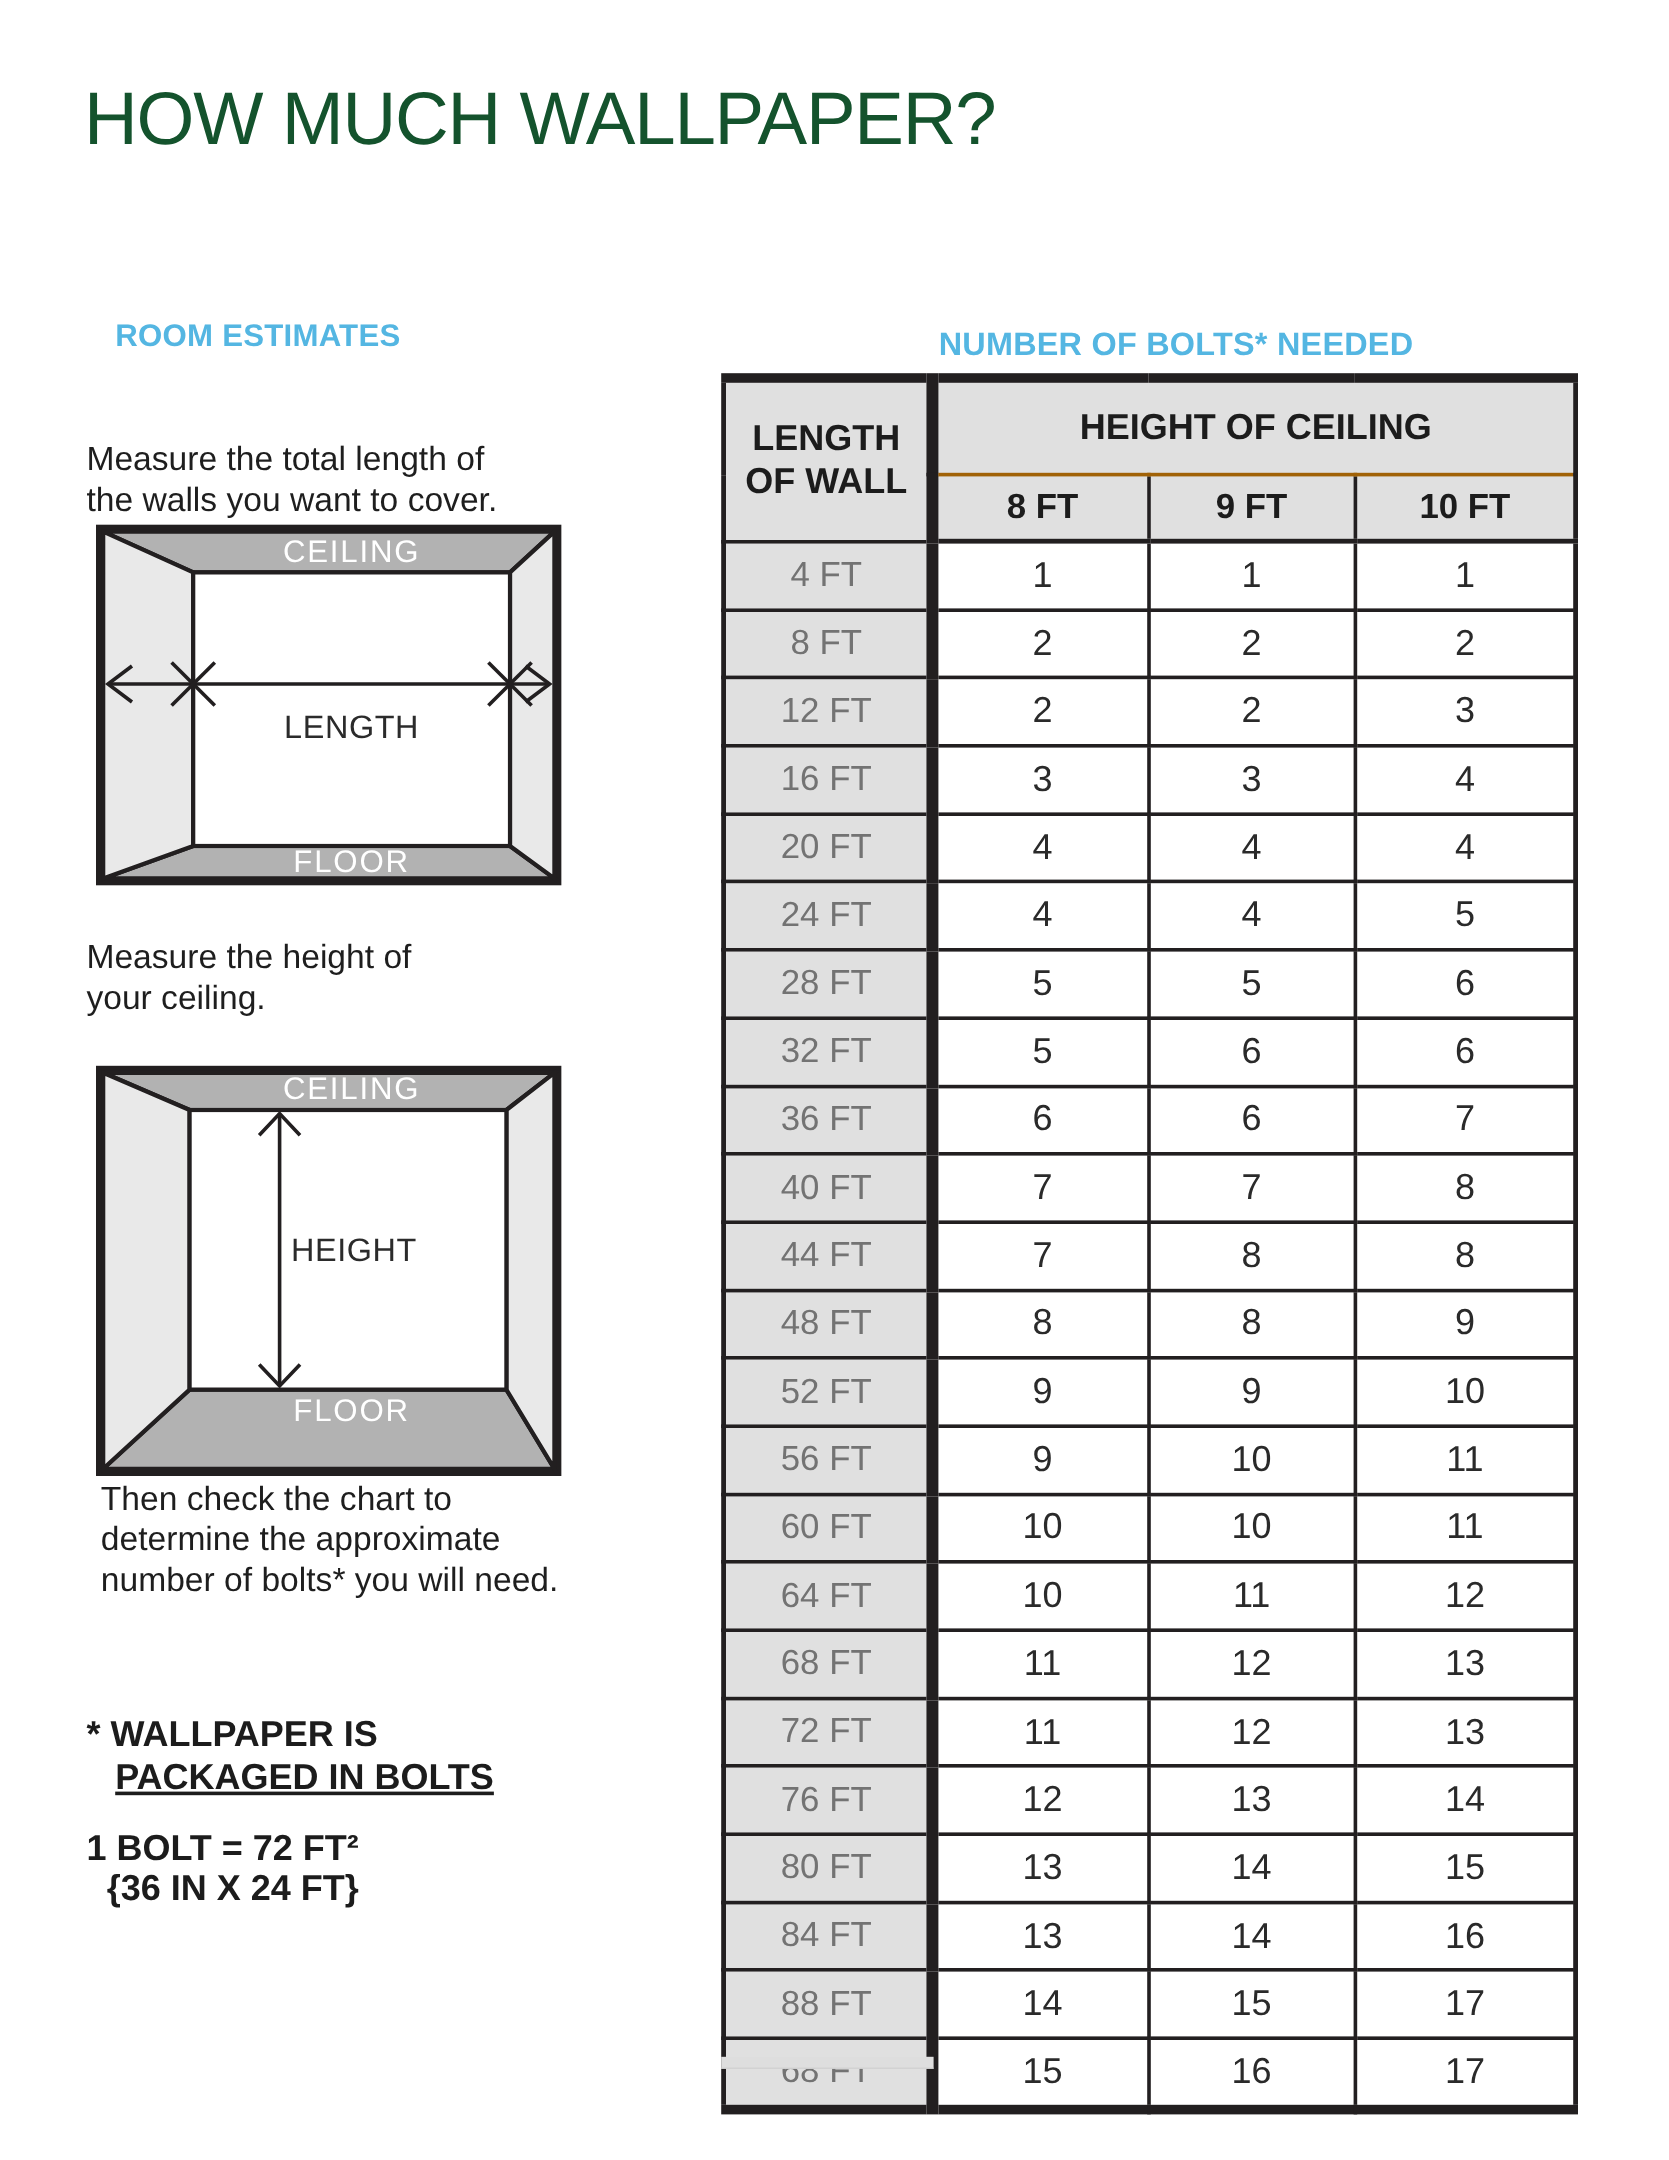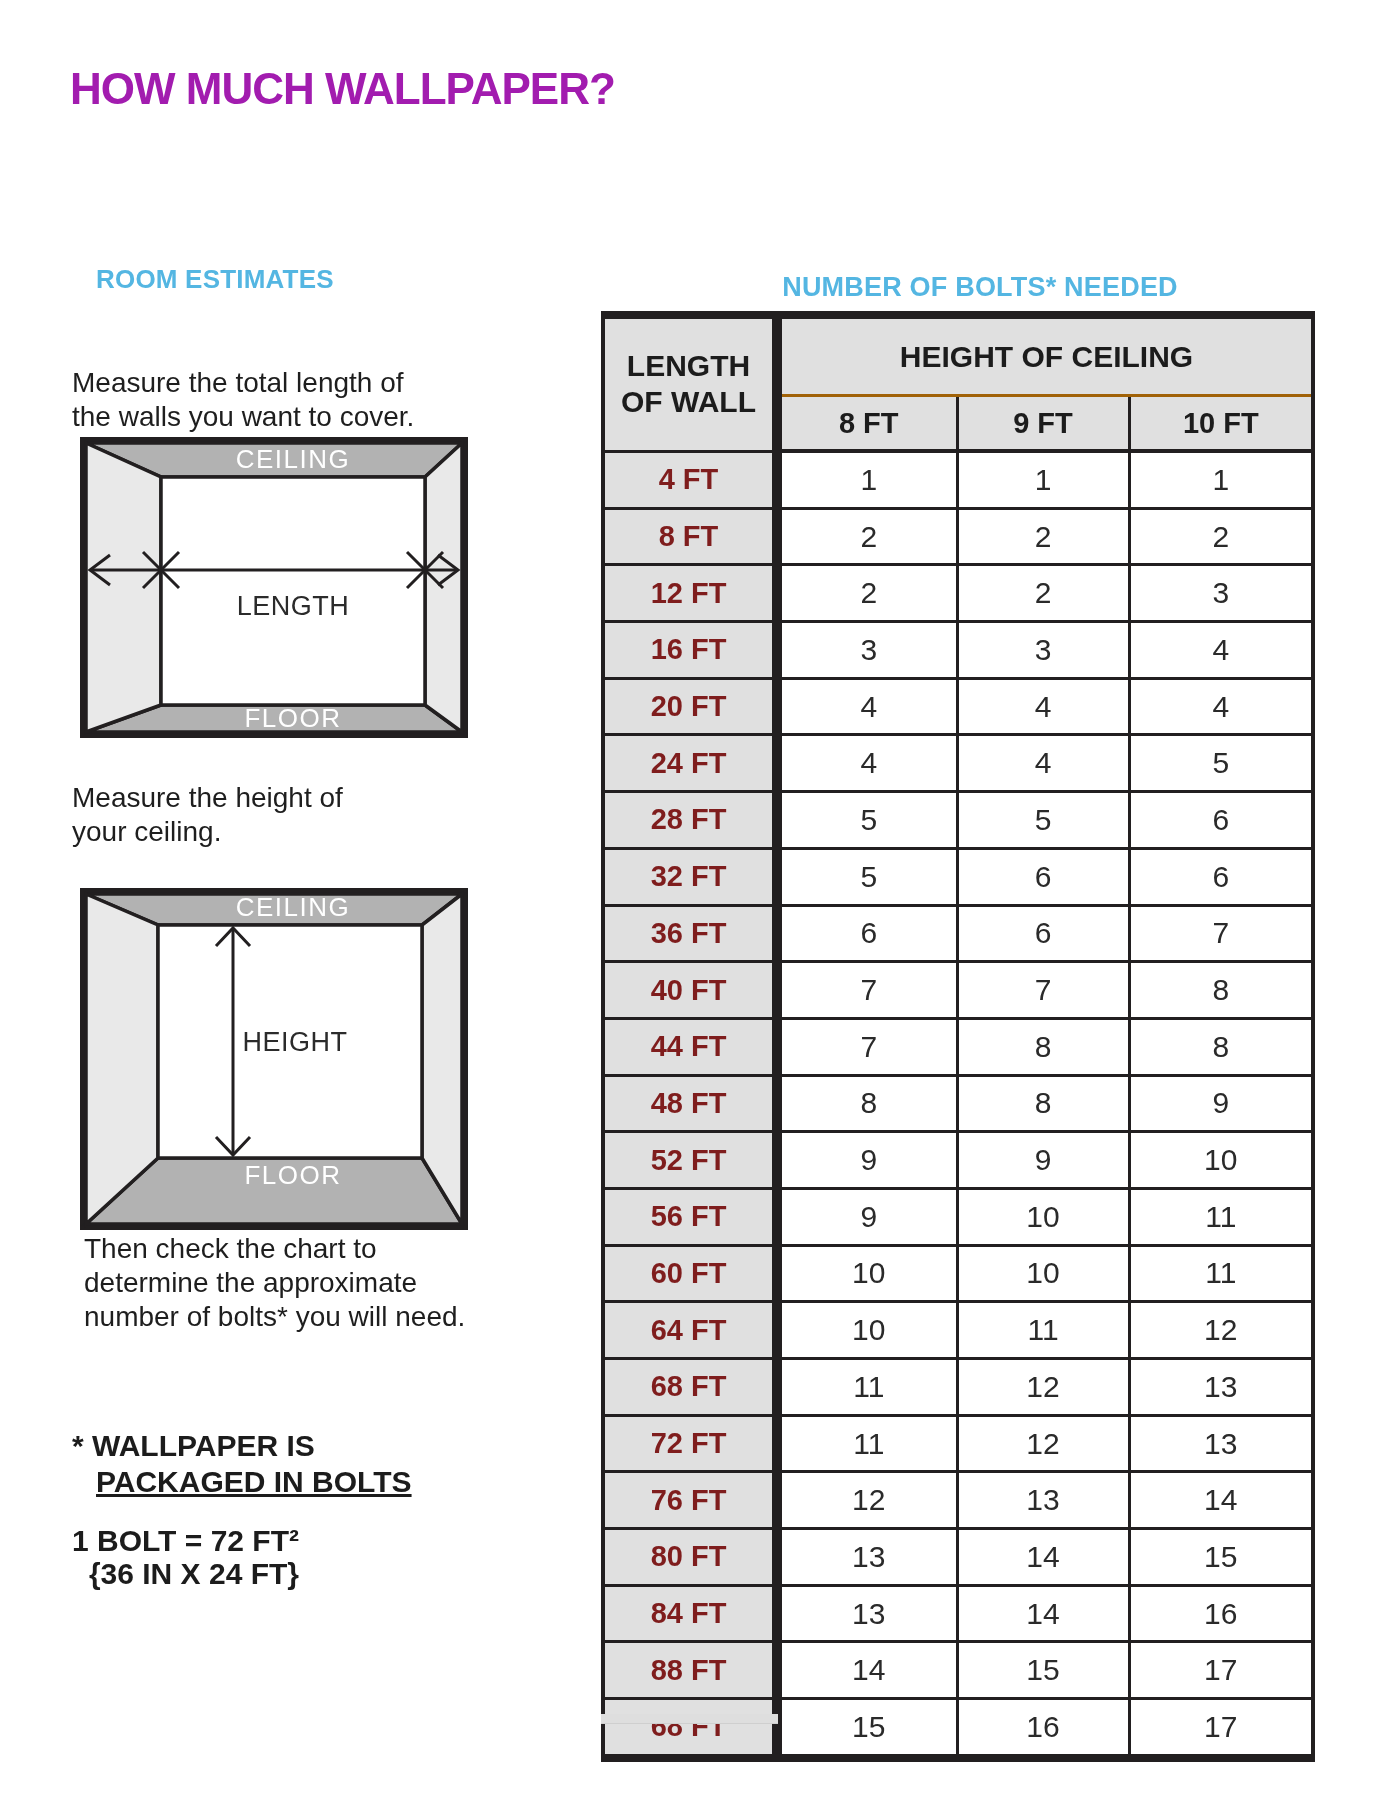--- a/index.html
+++ b/index.html
@@ -3,21 +3,21 @@
 <meta charset="utf-8">
 <style>
   html,body{margin:0;padding:0;}
   body{
     width:1391px;height:1800px;position:relative;background:#ffffff;
     font-family:"Liberation Sans","DejaVu Sans",sans-serif;color:#1e1e1e;
     overflow:hidden;
   }
   .abs{position:absolute;}
   .page-title{
-    left:70px;top:64px;font-size:44px;font-weight:bold;color:#a21caf;
+    left:70px;top:64px;font-size:62px;font-weight:normal;color:#14532d;
     letter-spacing:-1px;white-space:nowrap;
   }
   .section-heading{
     font-size:26px;font-weight:bold;color:#54b6e2;letter-spacing:0.2px;white-space:nowrap;margin-left:24px;
   }
   .step-text{
     font-size:28px;line-height:34px;color:#1e1e1e;white-space:pre-line;
   }
   .footnote{
     left:72px;top:1428px;font-size:30px;font-weight:bold;line-height:36px;color:#1c1c1c;
@@ -33,21 +33,21 @@
   .bolt-table{
     border-collapse:collapse;table-layout:fixed;width:710px;
     border:4px solid #221f20;border-top-width:8px;border-bottom-width:8px;
   }
   .bolt-table td{
     text-align:center;vertical-align:middle;border:3px solid #221f20;
     font-size:30px;color:#2a2a2a;overflow:hidden;
   }
   .bolt-table .hdr{background:#e0e0e0;font-weight:bold;color:#1c1c1c;}
   .bolt-table .rowlabel{
-    background:#e0e0e0;font-weight:bold;color:#7f1d1d;font-size:29px;
+    background:#e0e0e0;font-weight:normal;color:#737373;font-size:29px;
     border-right:10px solid #221f20;
   }
   .bolt-table .corner{
     font-size:30px;line-height:36px;white-space:pre-line;border-right:10px solid #221f20;
   }
   .bolt-table .grouphdr{height:73px;font-size:30px;border-bottom:3px solid #a16207;}
   .bolt-table .colhdr{height:50px;font-size:29px;border-bottom:4px solid #221f20;}
   .bolt-table tbody td{height:51.7px;}
   .table-sliver{
     left:601px;top:1714px;width:177px;height:9px;background:#dedede;border-bottom:1px solid #cfcfcf;

